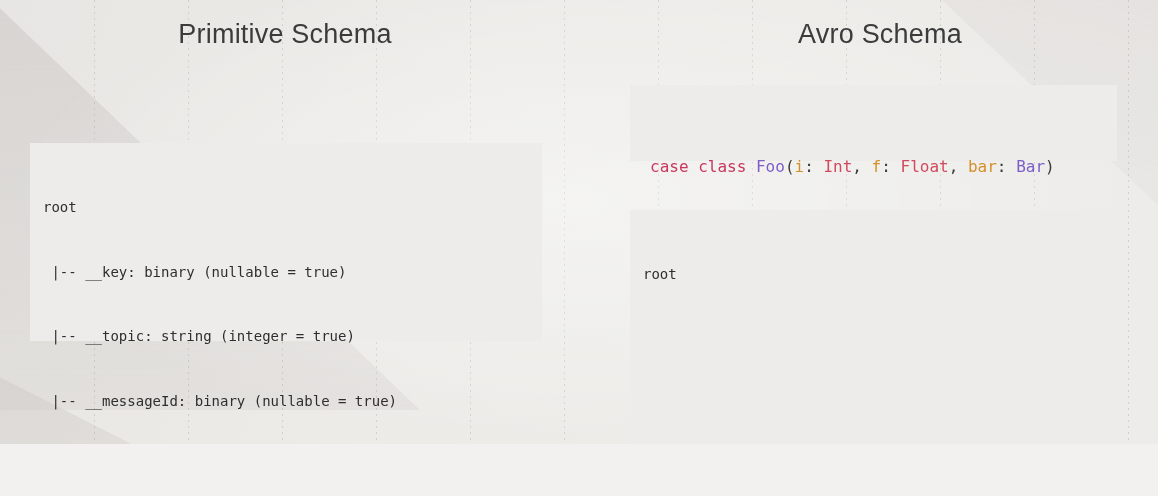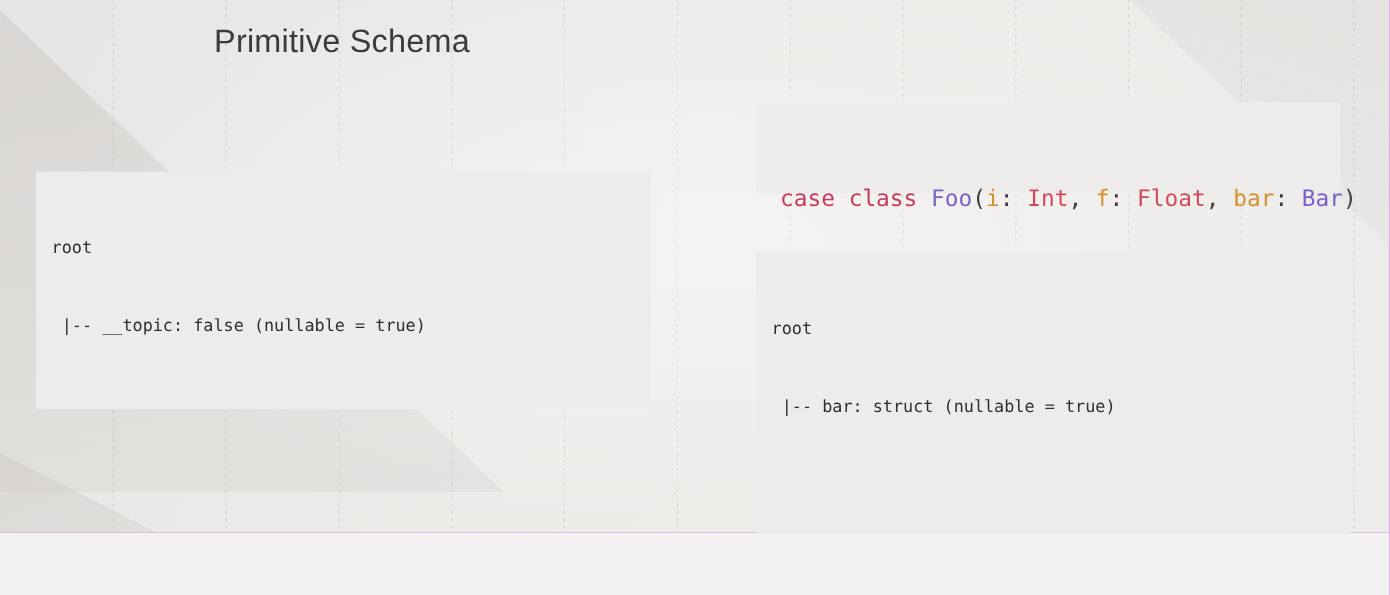--- a/index.html
+++ b/index.html
@@ -13,21 +13,21 @@
     overflow: hidden;
     font-family: "Liberation Sans", sans-serif;
     background: #f2f1ef;
   }
 
   #slide {
     position: relative;
     width: 1158px;
     height: 444px;
     overflow: hidden;
-    background: #d946ef;
+    background: #f0abfc;
   }
 
   
   .bg-base {
     position: absolute;
     inset: 0;
     background:
       linear-gradient(115deg, #efeeec 0%, #f4f3f1 40%, #f6f5f3 100%);
   }
   .bg-grid {
@@ -128,21 +128,21 @@
 
   #block-primitive-schema {
     left: 30px;  top: 143px;
     width: 512px; height: 198px;
     padding: 11px 0 0 13px;
   }
   #block-avro-code {
     left: 630px; top: 85px;
     width: 487px; height: 76px;
     padding: 8px 0 0 20px;
-    font-size: 19px;
+    font-size: 16px;
     line-height: 21px;
   }
   #block-avro-schema {
     left: 630px; top: 210px;
     width: 496px; height: 277px;
     padding: 11px 0 0 13px;
   }
 
   
   .tok-kw    { color: #c8385c; }
@@ -175,40 +175,42 @@
       <i style="left:752px"></i>
       <i style="left:846px"></i>
     <i style="left:940px"></i>
       <i style="left:1034px"></i>
       <i style="left:1128px"></i>
   </div>
   <div class="bg-vign"></div>
 
   <div class="slide-title" id="title-left">Primitive Schema</div>
 
+  <div class="slide-title" id="title-right">Avro Schema</div>
 
   <div class="code-block" id="block-primitive-schema">
     <span class="ln">root</span>
-    <span class="ln"> |-- __topic: false (nullable = true)</span>
+    <span class="ln"> |-- __key: binary (nullable = true)</span>
+    <span class="ln"> |-- __topic: string (integer = true)</span>
+    <span class="ln"> |-- __messageId: binary (nullable = true)</span>
     
     
   </div>
 
   <div class="code-block" id="block-avro-code">
 
     <span class="ln"><span class="tok-kw">case</span><span class="tok-punc"> </span><span class="tok-kw">class</span><span class="tok-punc"> </span><span class="tok-cls">Foo</span><span class="tok-punc">(</span><span class="tok-param">i</span><span class="tok-punc">: </span><span class="tok-type">Int</span><span class="tok-punc">, </span><span class="tok-param">f</span><span class="tok-punc">: </span><span class="tok-type">Float</span><span class="tok-punc">, </span><span class="tok-param">bar</span><span class="tok-punc">: </span><span class="tok-cls">Bar</span><span class="tok-punc">)</span></span>
 
     <span class="ln"><span class="tok-kw">case</span><span class="tok-punc"> </span><span class="tok-kw">class</span><span class="tok-punc"> </span><span class="tok-cls">Bar</span><span class="tok-punc">(</span><span class="tok-param">b</span><span class="tok-punc">: </span><span class="tok-type">Boolean</span><span class="tok-punc">, </span><span class="tok-param">s</span><span class="tok-punc">: </span><span class="tok-type">String</span><span class="tok-punc">)</span></span>
 
     <span class="ln"><span class="tok-kw">val</span><span class="tok-punc"> </span><span class="tok-var">s</span><span class="tok-punc"> </span><span class="tok-op">=</span><span class="tok-punc"> </span><span class="tok-cls">Schema</span><span class="tok-dot">.</span><span class="tok-cls">AVRO</span><span class="tok-punc">(</span><span class="tok-cls">Foo</span><span class="tok-dot">.</span><span class="tok-cls">getClass</span><span class="tok-punc">)</span></span>
   </div>
 
   <div class="code-block" id="block-avro-schema">
     <span class="ln">root</span>
-    <span class="ln"> |-- bar: struct (nullable = true)</span>
     
     
     
     
     
     
     
   </div>
 
 </div>

